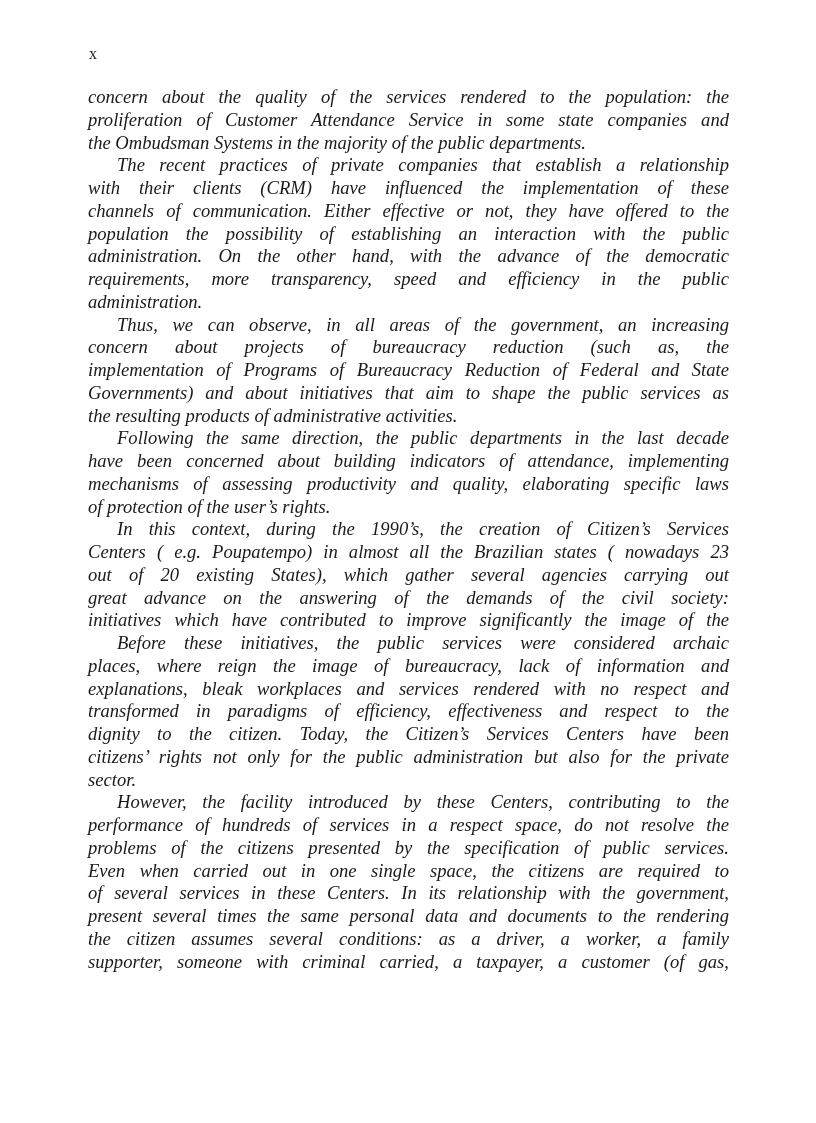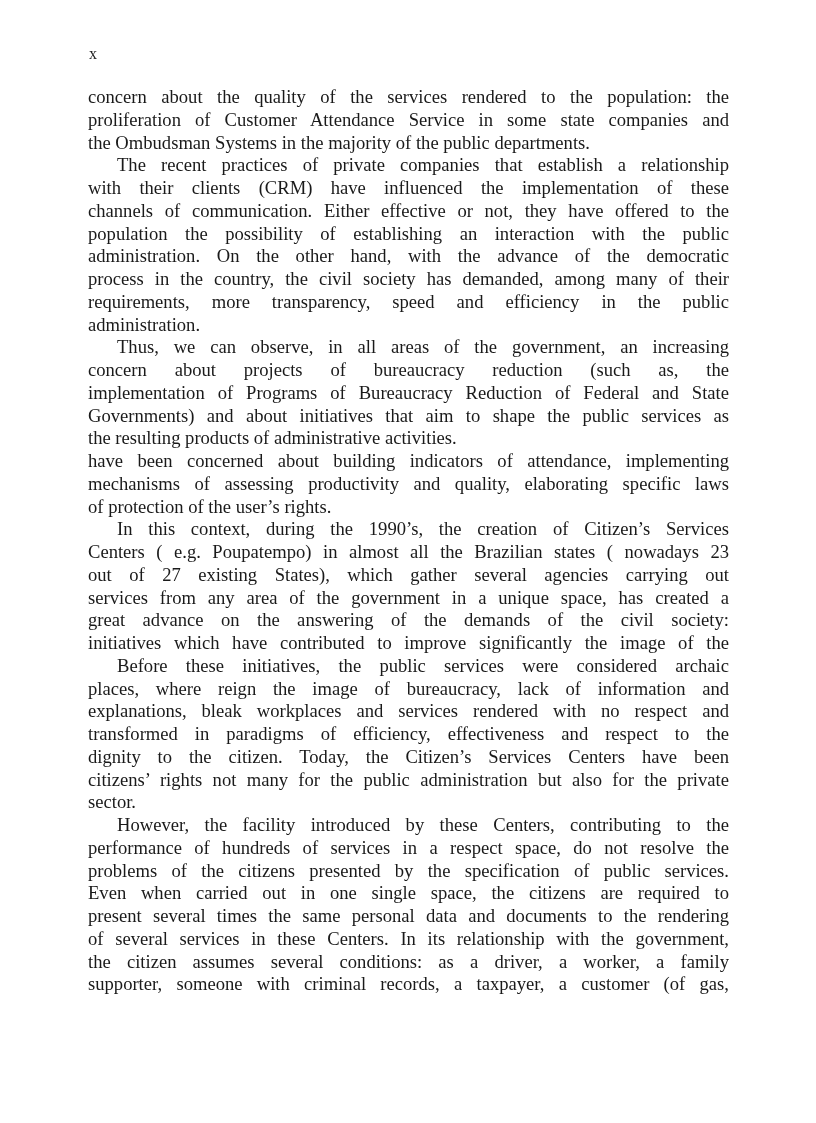--- a/index.html
+++ b/index.html
@@ -13,64 +13,64 @@
     line-height: 20px;
   }
   .body-text {
     position: absolute; left: 88px; top: 86px; width: 641px;
     font-family: "Liberation Serif", serif; font-size: 18.6px; color: #1a1a1a;
     line-height: 22.75px;
   }
   .line {
     display: block; white-space: nowrap; text-align: justify; text-align-last: justify;
     height: 22.75px;
+    font-style: italic;
   }
   .line.last { text-align-last: left; }
   .line.indent { padding-left: 29px; }
 </style>
 </head>
 <body>
 
 <div class="page">
   <div class="page-number">x</div>
   <div class="body-text" id="body-text">
       <span class="line">concern about the quality of the services rendered to the population: the</span>
       <span class="line">proliferation of Customer Attendance Service in some state companies and</span>
       <span class="line last">the Ombudsman Systems in the majority of the public departments.</span>
       <span class="line indent">The recent practices of private companies that establish a relationship</span>
       <span class="line">with their clients (CRM) have influenced the implementation of these</span>
       <span class="line">channels of communication. Either effective or not, they have offered to the</span>
       <span class="line">population the possibility of establishing an interaction with the public</span>
       <span class="line">administration. On the other hand, with the advance of the democratic</span>
-      <span class="line">process in the country, the civil society has demanded, among many of their</span>
       <span class="line">requirements, more transparency, speed and efficiency in the public</span>
       <span class="line last">administration.</span>
       <span class="line indent">Thus, we can observe, in all areas of the government, an increasing</span>
       <span class="line">concern about projects of bureaucracy reduction (such as, the</span>
       <span class="line">implementation of Programs of Bureaucracy Reduction of Federal and State</span>
       <span class="line">Governments) and about initiatives that aim to shape the public services as</span>
       <span class="line last">the resulting products of administrative activities.</span>
+      <span class="line indent">Following the same direction, the public departments in the last decade</span>
       <span class="line">have been concerned about building indicators of attendance, implementing</span>
       <span class="line">mechanisms of assessing productivity and quality, elaborating specific laws</span>
       <span class="line last">of protection of the user’s  rights.</span>
       <span class="line indent">In this context, during the 1990’s, the creation of Citizen’s Services</span>
       <span class="line">Centers ( e.g. Poupatempo) in almost all the Brazilian states ( nowadays 23</span>
-      <span class="line">out of 27 existing States), which gather several agencies carrying out</span>
-      <span class="line">services from any area of the government in a unique space, has created a</span>
+      <span class="line">out of 20 existing States), which gather several agencies carrying out</span>
       <span class="line">great advance on the answering of the demands of the civil society:</span>
       <span class="line">initiatives which have contributed to improve significantly the image of the</span>
       <span class="line indent">Before these initiatives, the public services were considered archaic</span>
       <span class="line">places, where reign the image of bureaucracy, lack of information and</span>
       <span class="line">explanations, bleak workplaces and services rendered with no respect and</span>
       <span class="line">transformed in paradigms of efficiency, effectiveness and respect to the</span>
       <span class="line">dignity to the citizen. Today, the Citizen’s Services Centers have been</span>
-      <span class="line">citizens’ rights not many for the public administration but also for the private</span>
+      <span class="line">citizens’ rights not only for the public administration but also for the private</span>
       <span class="line last">sector.</span>
       <span class="line indent">However, the facility introduced by these Centers, contributing to the</span>
       <span class="line">performance of hundreds of services in a respect space, do not resolve the</span>
       <span class="line">problems of the citizens presented by the specification of public services.</span>
       <span class="line">Even when carried out in one single space, the citizens are required to</span>
+      <span class="line">of several services in these Centers. In its relationship with the government,</span>
       <span class="line">present several times the same personal data and documents to the rendering</span>
-      <span class="line">of several services in these Centers. In its relationship with the government,</span>
       <span class="line">the citizen assumes several conditions: as a driver, a worker, a family</span>
-      <span class="line">supporter, someone with criminal records, a taxpayer, a customer (of gas,</span>
+      <span class="line">supporter, someone with criminal carried, a taxpayer, a customer (of gas,</span>
     </div>
 </div>
 
 </body></html>

